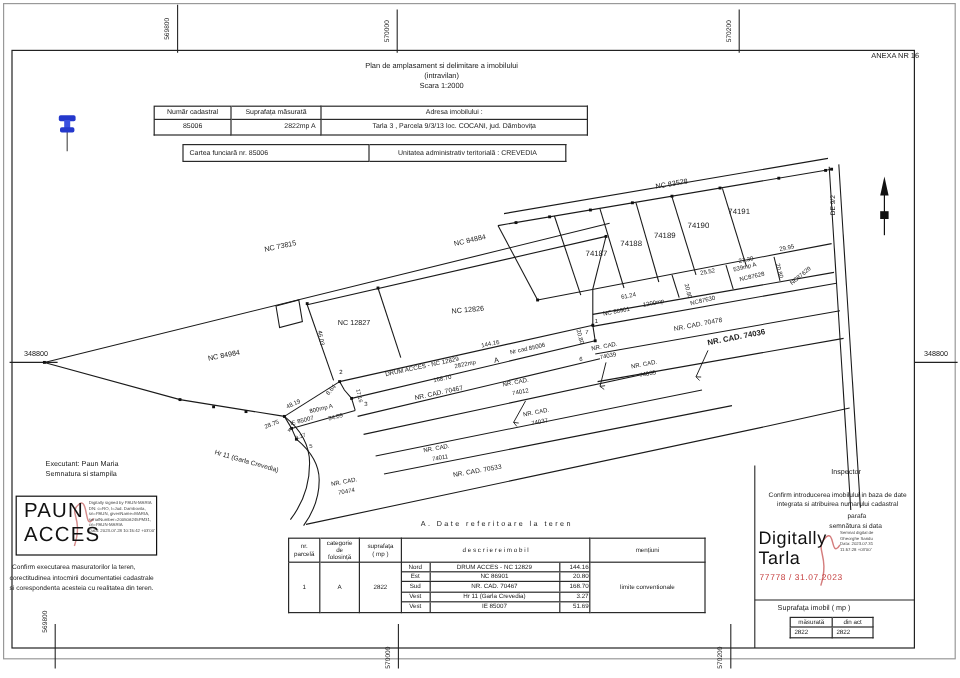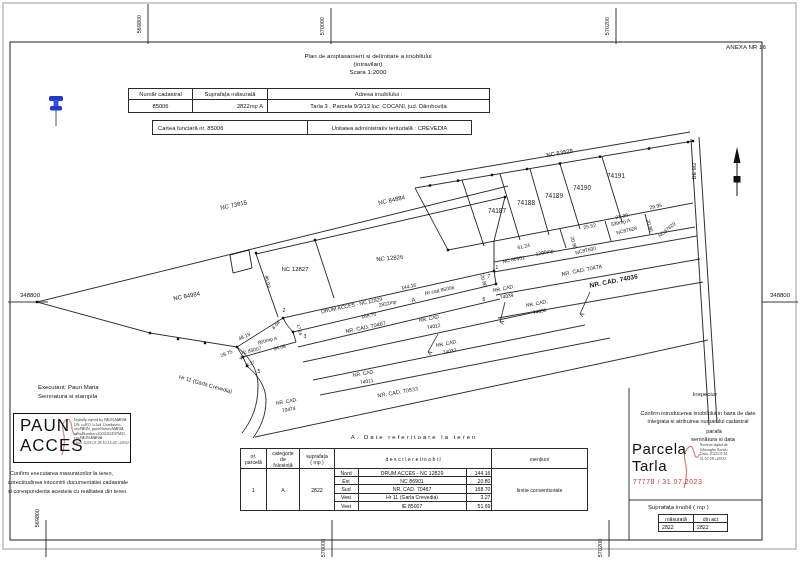--- a/index.html
+++ b/index.html
@@ -335,21 +335,21 @@
   <div class="t" style="left:10px;top:470px;font-size:5.5px;">Confirm executarea masuratorilor la teren,</div>
   <div class="t" style="left:8px;top:479px;font-size:5.5px;">corectitudinea intocmirii documentatiei cadastrale</div>
   <div class="t" style="left:8px;top:488px;font-size:5.5px;">si corespondenta acesteia cu realitatea din teren.</div>
 
   <div class="t center" style="left:655px;top:391px;width:100px;font-size:6px;">Inspector</div>
   <div class="t center" style="left:633px;top:410px;width:130px;font-size:5.5px;">Confirm introducerea imobilului in baza de date</div>
   <div class="t center" style="left:633px;top:418px;width:130px;font-size:5.5px;">integrata si atribuirea numarului cadastral</div>
   <div class="t center" style="left:664px;top:428px;width:100px;font-size:5.5px;">parafa</div>
   <div class="t center" style="left:663px;top:436px;width:100px;font-size:5.5px;">semnătura si data</div>
 
-  <div class="t" style="left:632px;top:440px;font-size:15px;letter-spacing:0.5px;color:#111;">Parcela</div>
+  <div class="t" style="left:632px;top:440px;font-size:15px;letter-spacing:0.5px;color:#111;">Digitally</div>
   <div class="t" style="left:632px;top:457px;font-size:15px;letter-spacing:0.5px;color:#111;">Tarla</div>
 
   <div class="t digital" style="left:700px;top:443px;width:100px;">
     <div>Semnat digital de</div>
     <div>Gheorghe Sandu</div>
     <div>Data: 2023.07.31</div>
     <div>11:57:28 +03'00'</div>
   </div>
 
   <div class="t rednote" style="left:633px;top:478px;font-size:7px;letter-spacing:0.5px;">77778 / 31.07.2023</div>

